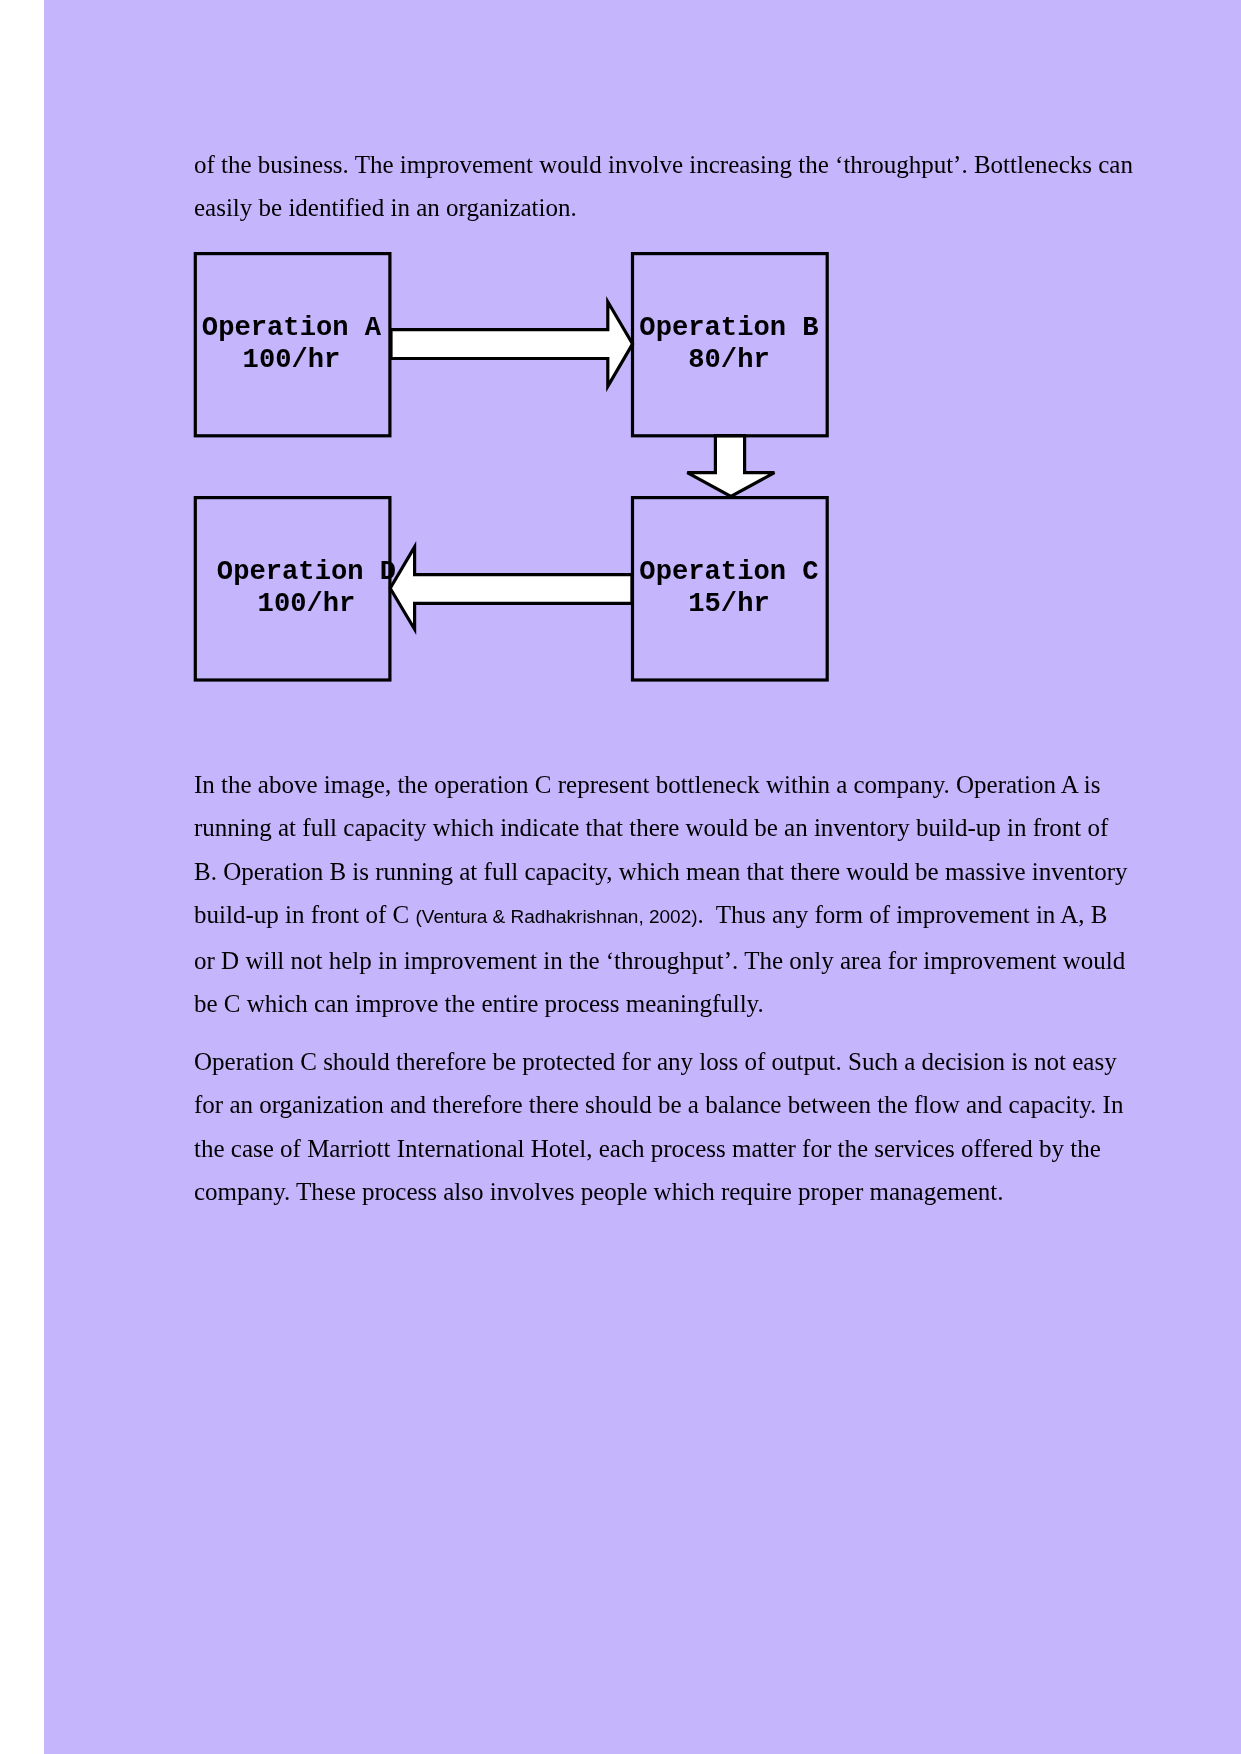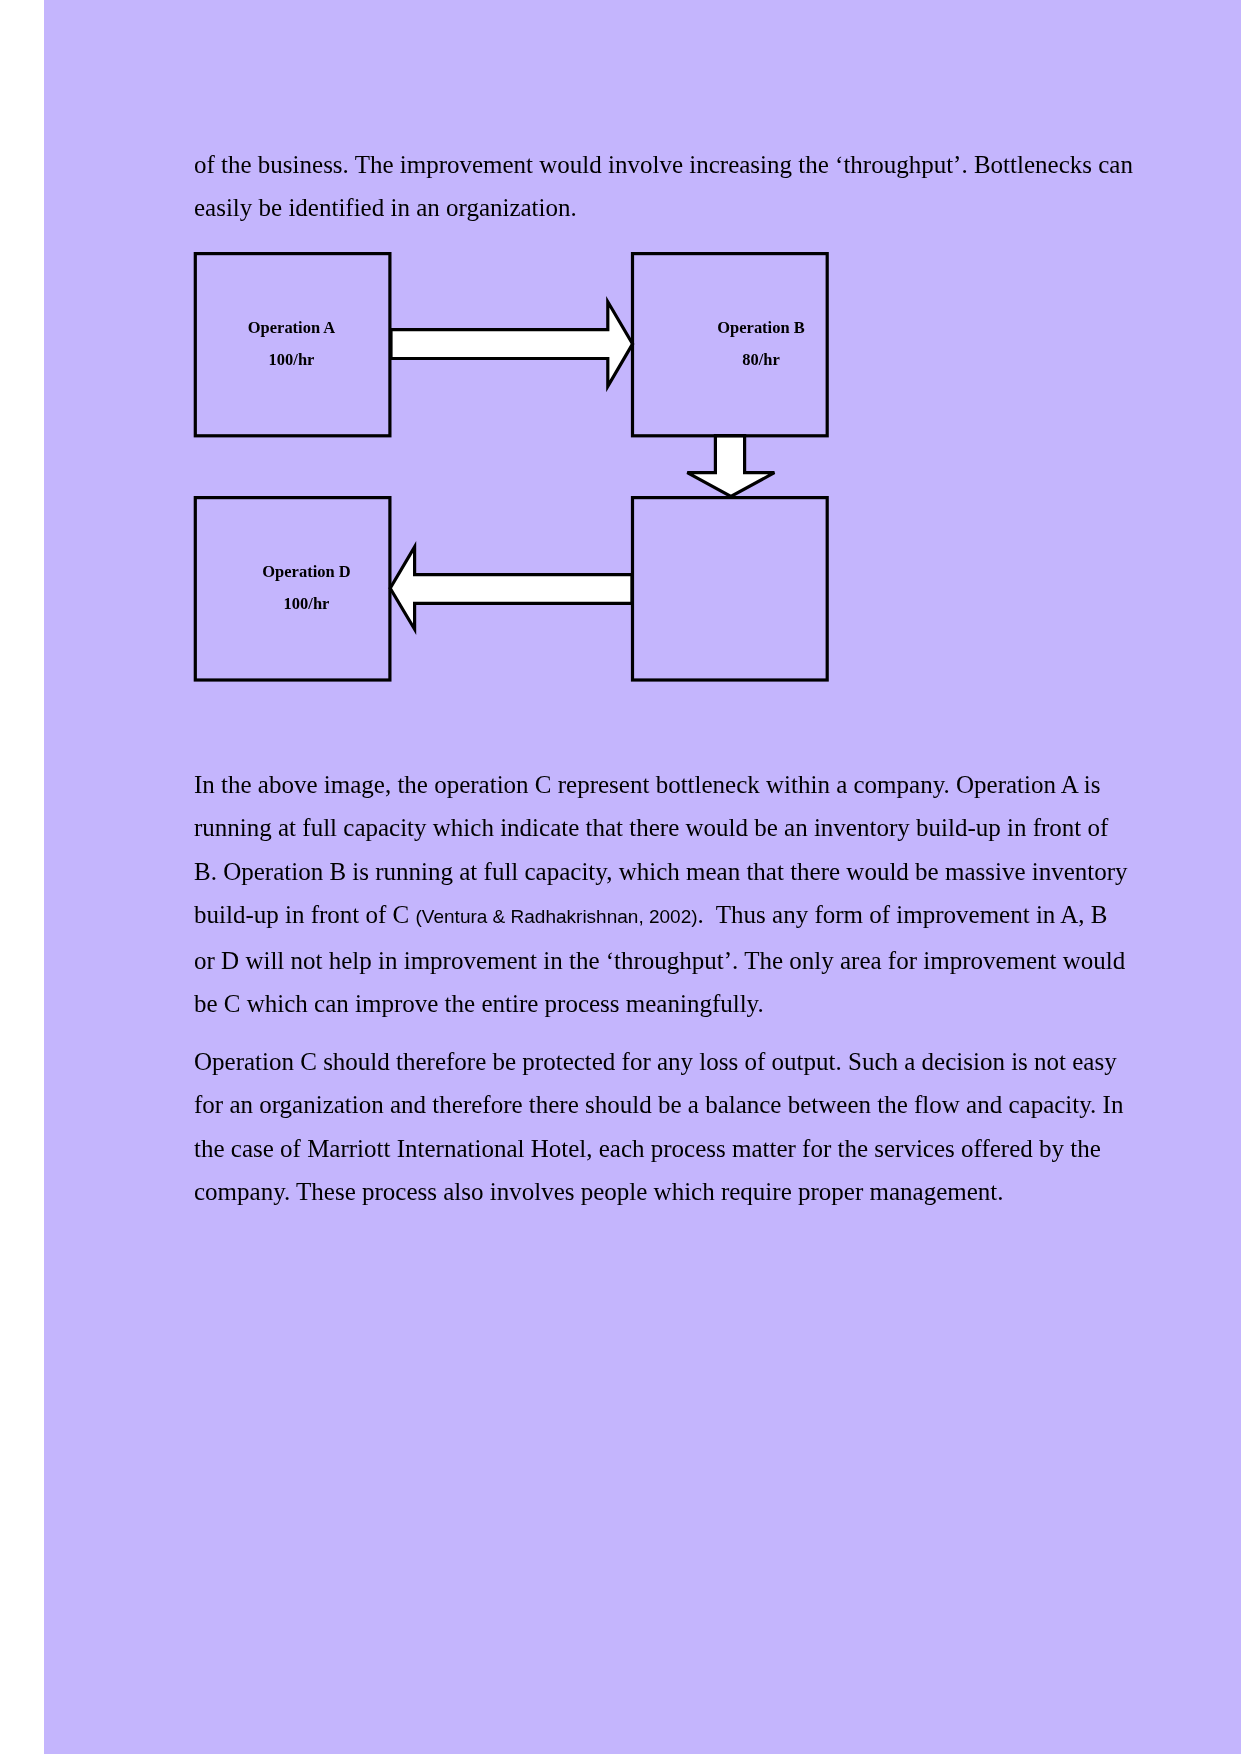--- a/index.html
+++ b/index.html
@@ -35,22 +35,22 @@
     color:#2E6CA0;
     white-space:nowrap;
   }
 
   
   .figure { position:absolute; left:0px; top:0px; width:1241px; height:1754px; }
   .figure svg { position:absolute; left:0; top:0; }
 
   .oplabel {
     position:absolute;
-    font-family:Liberation Serif, serif;
-    font-size:17px;
+    font-family:Liberation Mono, monospace;
+    font-size:28px;
     font-weight:700;
     line-height:31.5px;
     text-align:center;
     color:#000000;
     white-space:nowrap;
   }
   .oplabel > span { display:block; transform:scaleX(0.97); }
 </style>
 </head>
 <body>
@@ -71,27 +71,31 @@
         <rect x="588.5" y="253.6" width="194.7" height="182.2"></rect>
         <rect x="151.3" y="497.6" width="194.6" height="182.4"></rect>
         <rect x="588.5" y="497.6" width="194.7" height="182.4"></rect>
       </g>
     </svg>
 
     <div class="oplabel" style="left:149px; top:312px; width:197px;">
       <span>Operation A</span>
       <span>100/hr</span>
     </div>
-    <div class="oplabel" style="left:586px; top:312px; width:198px;padding-left:32px;">
+    <div class="oplabel" style="left:586px; top:312px; width:198px;">
       <span>Operation B</span>
       <span>80/hr</span>
     </div>
     <div class="oplabel" style="left:149px; top:556px; width:197px;padding-left:15px;">
       <span>Operation D</span>
       <span>100/hr</span>
+    </div>
+    <div class="oplabel" style="left:586px; top:556px; width:198px;">
+      <span>Operation C</span>
+      <span>15/hr</span>
     </div>
   </div>
 
   <div class="para" style="top:763px"><span>In the above image, the operation C represent bottleneck within a company. Operation A is running at full capacity which indicate that there would be an inventory build-up in front of B. Operation B is running at full capacity, which mean that there would be massive inventory build-up in front of C </span><span class="cite">(Ventura &amp; Radhakrishnan, 2002)</span><span>.&nbsp; Thus any form of improvement in A, B or D will not help in improvement in the ‘throughput’. The only area for improvement would be C which can improve the entire process meaningfully.</span></div>
 
   <div class="para" style="top:1040px">Operation C should therefore be protected for any loss of output. Such a decision is not easy for an organization and therefore there should be a balance between the flow and capacity. In the case of Marriott International Hotel, each process matter for the services offered by the company. These process also involves people which require proper management.</div>
 
 
 
 </div>

